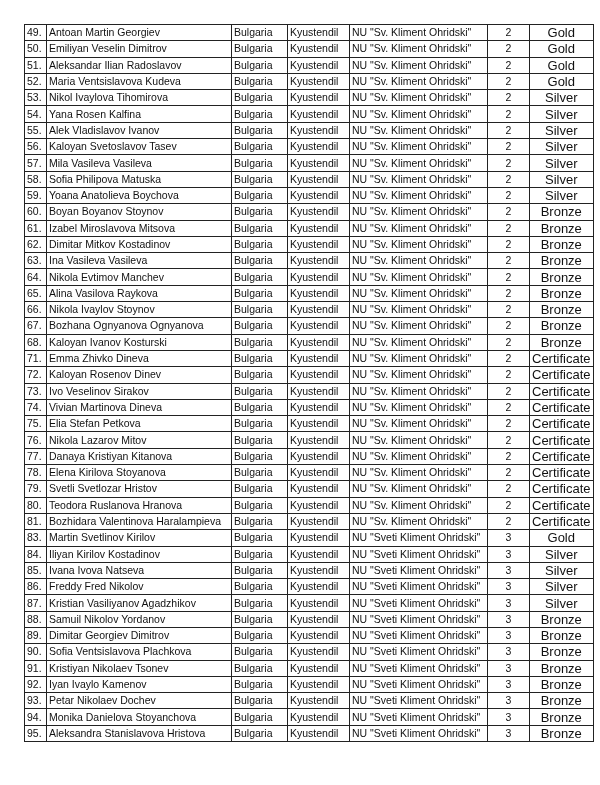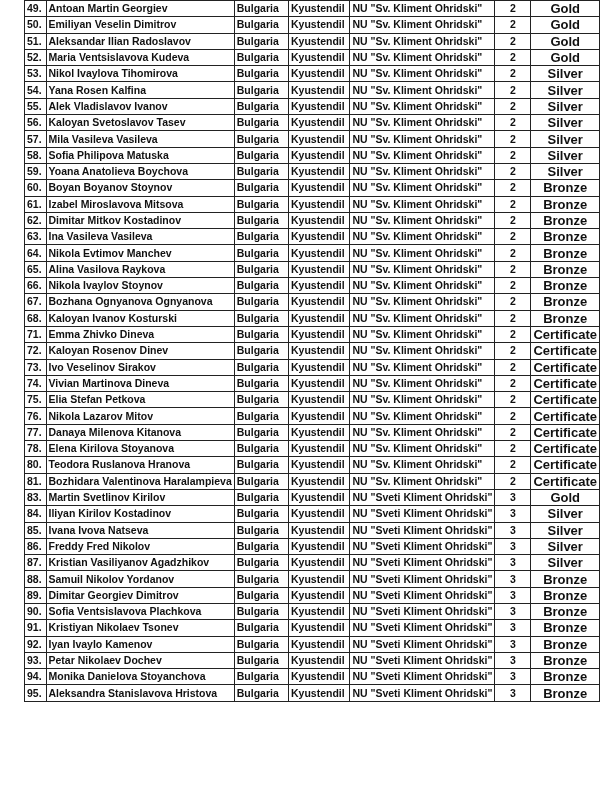--- a/index.html
+++ b/index.html
@@ -1,26 +1,25 @@
 <!DOCTYPE html>
 <html><head>
 <meta charset="utf-8">
 <style>
   html, body { margin: 0; padding: 0; background: #ffffff; }
   body { width: 600px; height: 785px; position: relative; overflow: hidden; }
   table.results {
     position: absolute;
     left: 24px;
-    top: 0;
+    top: 24px;
     border-collapse: collapse;
     table-layout: fixed;
     font-family: "Liberation Sans", sans-serif;
     font-size: 10.5px;
     color: #111;
-    font-weight: bold;
   }
   table.results td {
     border: 1px solid #222;
     height: 15.3px;
     padding: 0 2px;
     white-space: nowrap;
     overflow: hidden;
     line-height: 15px;
   }
   col.c-num { width: 22px; }
@@ -276,30 +275,39 @@
         <td class="num">76.</td>
         <td class="name">Nikola Lazarov Mitov</td>
         <td class="country">Bulgaria</td>
         <td class="town">Kyustendil</td>
         <td class="school">NU "Sv. Kliment Ohridski"</td>
         <td class="grade">2</td>
         <td class="award">Certificate</td>
       </tr>
       <tr>
         <td class="num">77.</td>
-        <td class="name">Danaya Milenova Kitanova</td>
+        <td class="name">Danaya Kristiyan Kitanova</td>
         <td class="country">Bulgaria</td>
         <td class="town">Kyustendil</td>
         <td class="school">NU "Sv. Kliment Ohridski"</td>
         <td class="grade">2</td>
         <td class="award">Certificate</td>
       </tr>
       <tr>
         <td class="num">78.</td>
         <td class="name">Elena Kirilova Stoyanova</td>
+        <td class="country">Bulgaria</td>
+        <td class="town">Kyustendil</td>
+        <td class="school">NU "Sv. Kliment Ohridski"</td>
+        <td class="grade">2</td>
+        <td class="award">Certificate</td>
+      </tr>
+      <tr>
+        <td class="num">79.</td>
+        <td class="name">Svetli Svetlozar Hristov</td>
         <td class="country">Bulgaria</td>
         <td class="town">Kyustendil</td>
         <td class="school">NU "Sv. Kliment Ohridski"</td>
         <td class="grade">2</td>
         <td class="award">Certificate</td>
       </tr>
       <tr>
         <td class="num">80.</td>
         <td class="name">Teodora Ruslanova Hranova</td>
         <td class="country">Bulgaria</td>

